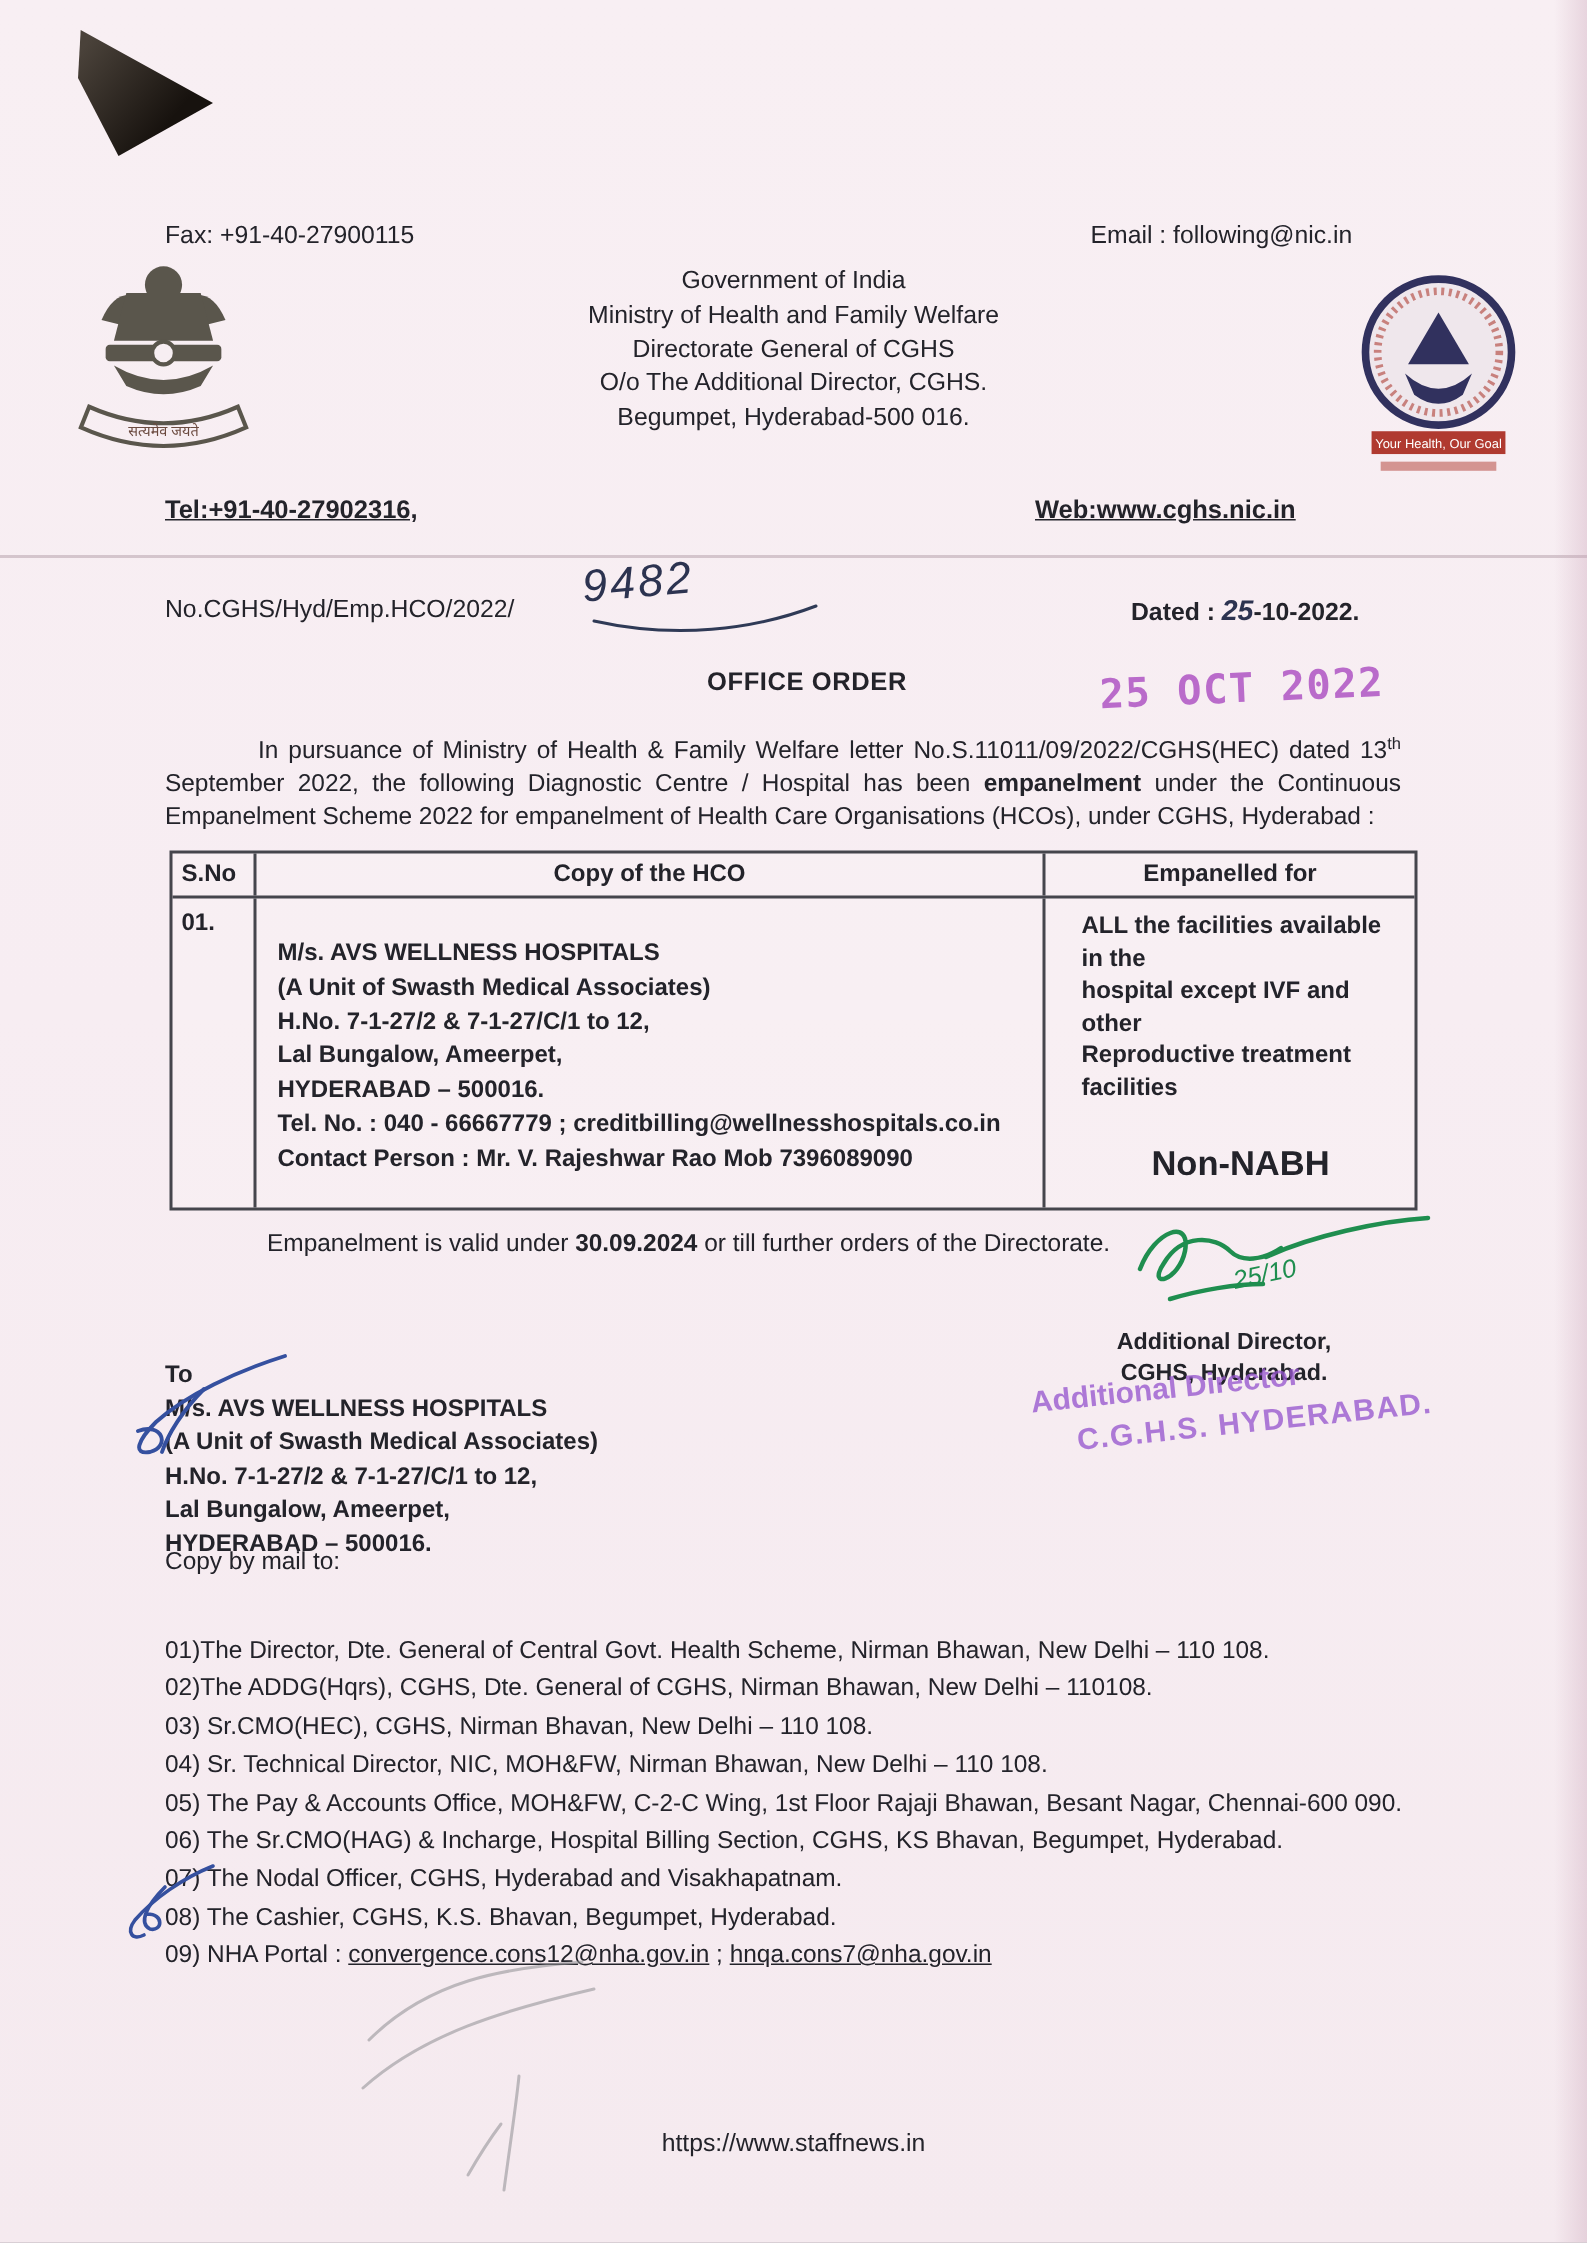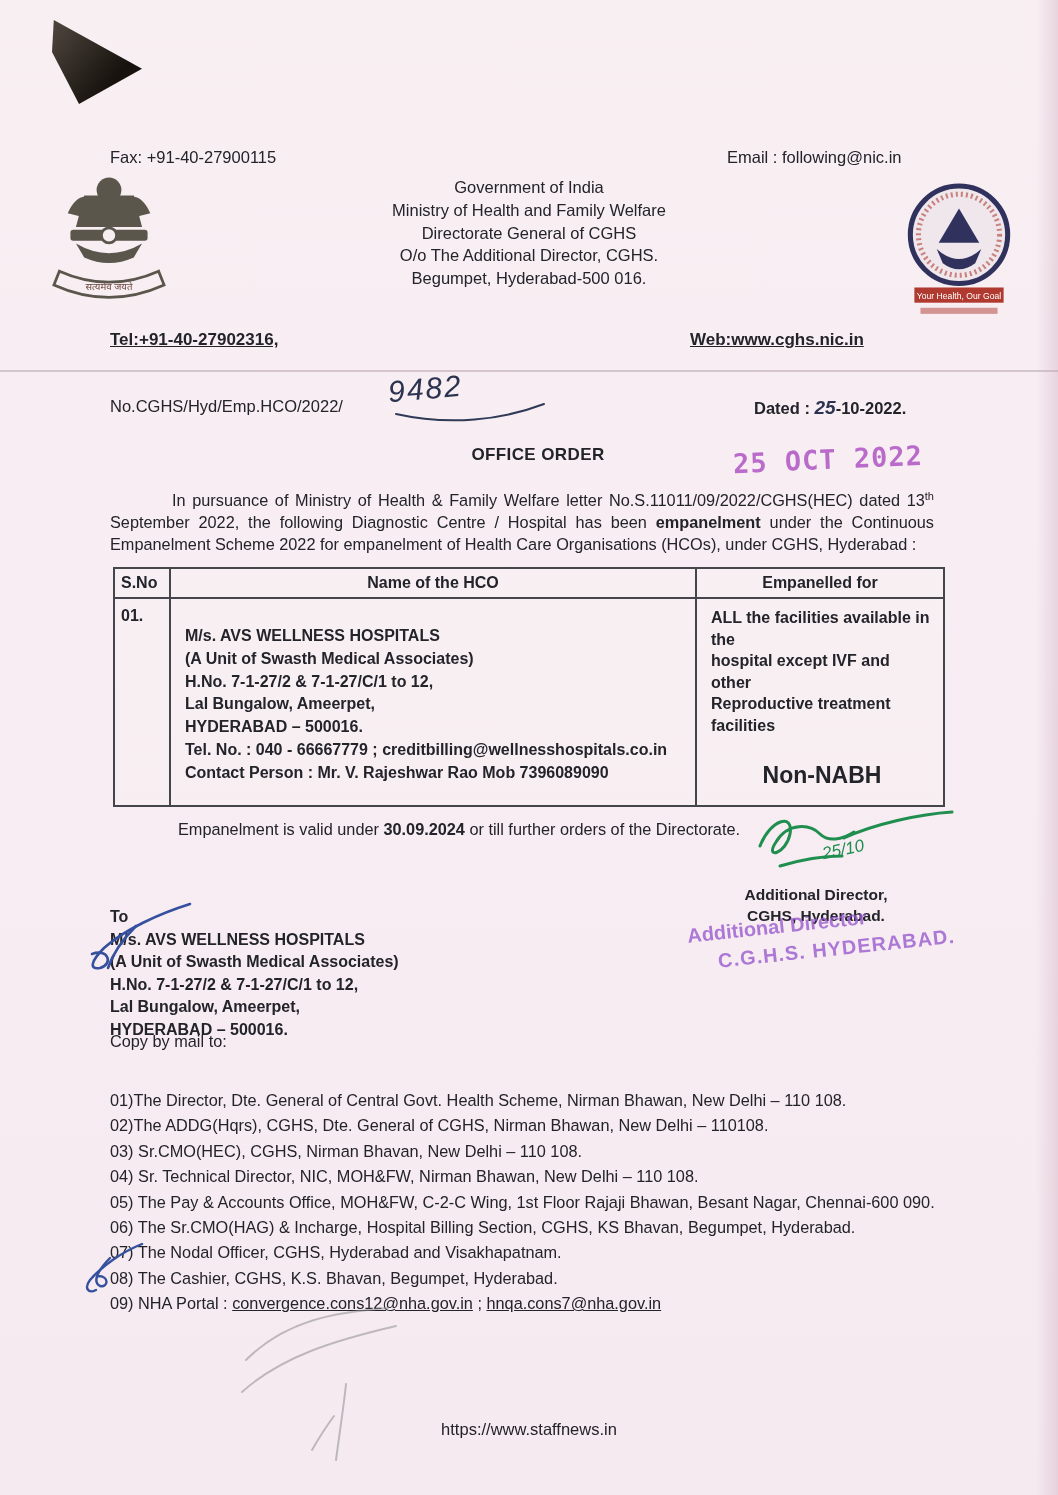--- a/index.html
+++ b/index.html
@@ -43,21 +43,21 @@
   .hco-table{left:113px;top:567px;width:832px;border:2px solid #45454c;background:rgba(255,255,255,.12);}
   .trow{display:grid;grid-template-columns:54px 526px 1fr;}
   .thead{border-bottom:2px solid #45454c;font-weight:700;font-size:16px;}
   .cell{padding:5px 6px;}
   .cl{border-left:2px solid #45454c;}
   .th-name{text-align:center;}
   .th-emp{text-align:center;}
   .tbody{min-height:206px;}
   .sno-cell{padding:8px 6px;font-weight:700;font-size:16px;}
   .hco-cell{padding:26px 10px 12px 14px;font-weight:700;font-size:16px;line-height:22.8px;}
-  .emp-cell{padding:8px 10px 10px 14px;font-weight:700;font-size:16px;line-height:21.6px;}
+  .emp-cell{padding:8px 10px 10px 24px;font-weight:700;font-size:16px;line-height:21.6px;}
   .badge{margin-top:28px;text-align:center;font-size:23px;font-weight:700;}
 
   .validity{left:178px;top:820px;font-size:16.3px;}
 
   .greensig{left:748px;top:802px;width:214px;height:86px;}
   .greendate{left:822px;top:840px;color:#1f8e4f;font-size:17px;font-style:italic;transform:rotate(-12deg);}
   .signblock{left:714px;top:884px;width:204px;text-align:center;font-weight:700;font-size:15.5px;line-height:21px;}
   .stamp{left:688px;top:906px;width:300px;color:rgba(151,87,206,.78);font-weight:700;font-size:20px;
         transform:rotate(-6deg);line-height:28px;white-space:nowrap;}
   .stamp .l2{margin-left:28px;letter-spacing:1px;}
@@ -134,21 +134,21 @@
   <div class="abs title">OFFICE ORDER</div>
   <div class="abs datestamp">25 OCT 2022</div>
 
   <p class="abs para" style="margin:0;">
     <span>In pursuance of Ministry of Health &amp; Family Welfare letter No.S.11011/09/2022/CGHS(HEC)  dated 13</span><sup>th</sup><span> September 2022,    the following Diagnostic Centre / Hospital has been </span><b>empanelment</b><span> under the Continuous Empanelment Scheme 2022 for empanelment of Health Care Organisations (HCOs),  under CGHS, Hyderabad  :</span>
   </p>
 
   <div class="abs hco-table">
     <div class="trow thead">
       <div class="cell">S.No</div>
-      <div class="cell cl th-name">Name of the HCO</div>
+      <div class="cell cl th-name">Copy of the HCO</div>
       <div class="cell cl th-emp">Empanelled for</div>
     </div>
     <div class="trow tbody">
       <div class="sno-cell">01.</div>
       <div class="hco-cell cl">
         <div>M/s. AVS  WELLNESS HOSPITALS</div>
         <div>(A Unit of Swasth Medical Associates)</div>
         <div>H.No. 7-1-27/2 &amp; 7-1-27/C/1 to 12,</div>
         <div>Lal Bungalow, Ameerpet,</div>
         <div>HYDERABAD  – 500016.</div>

